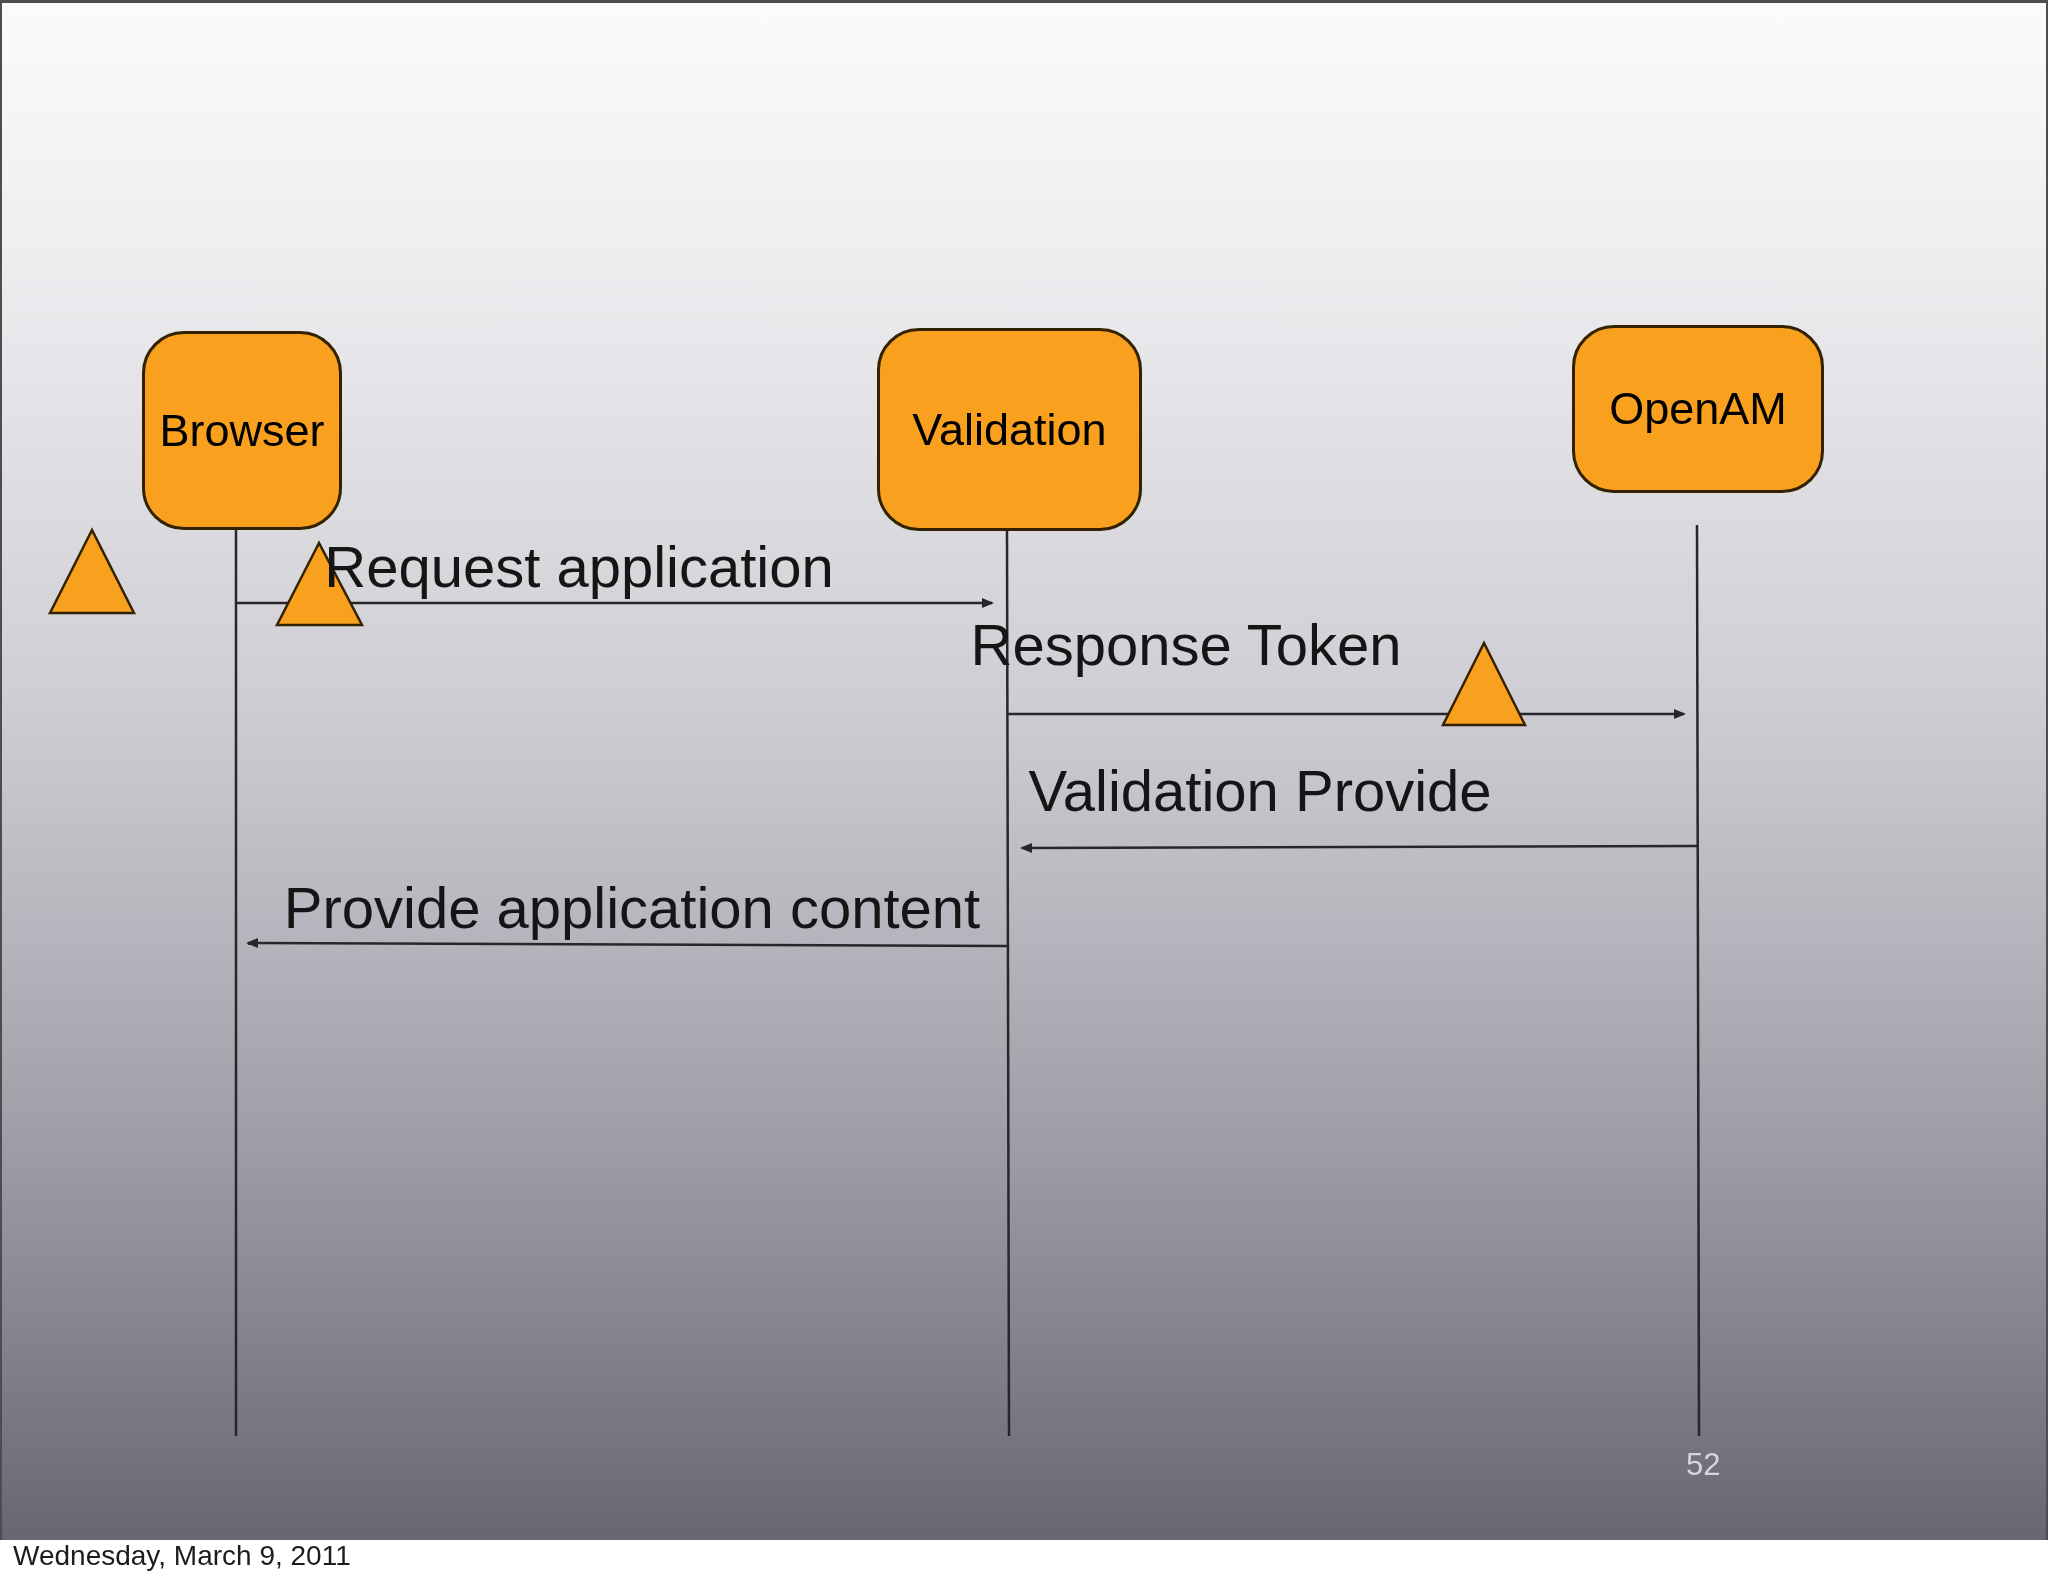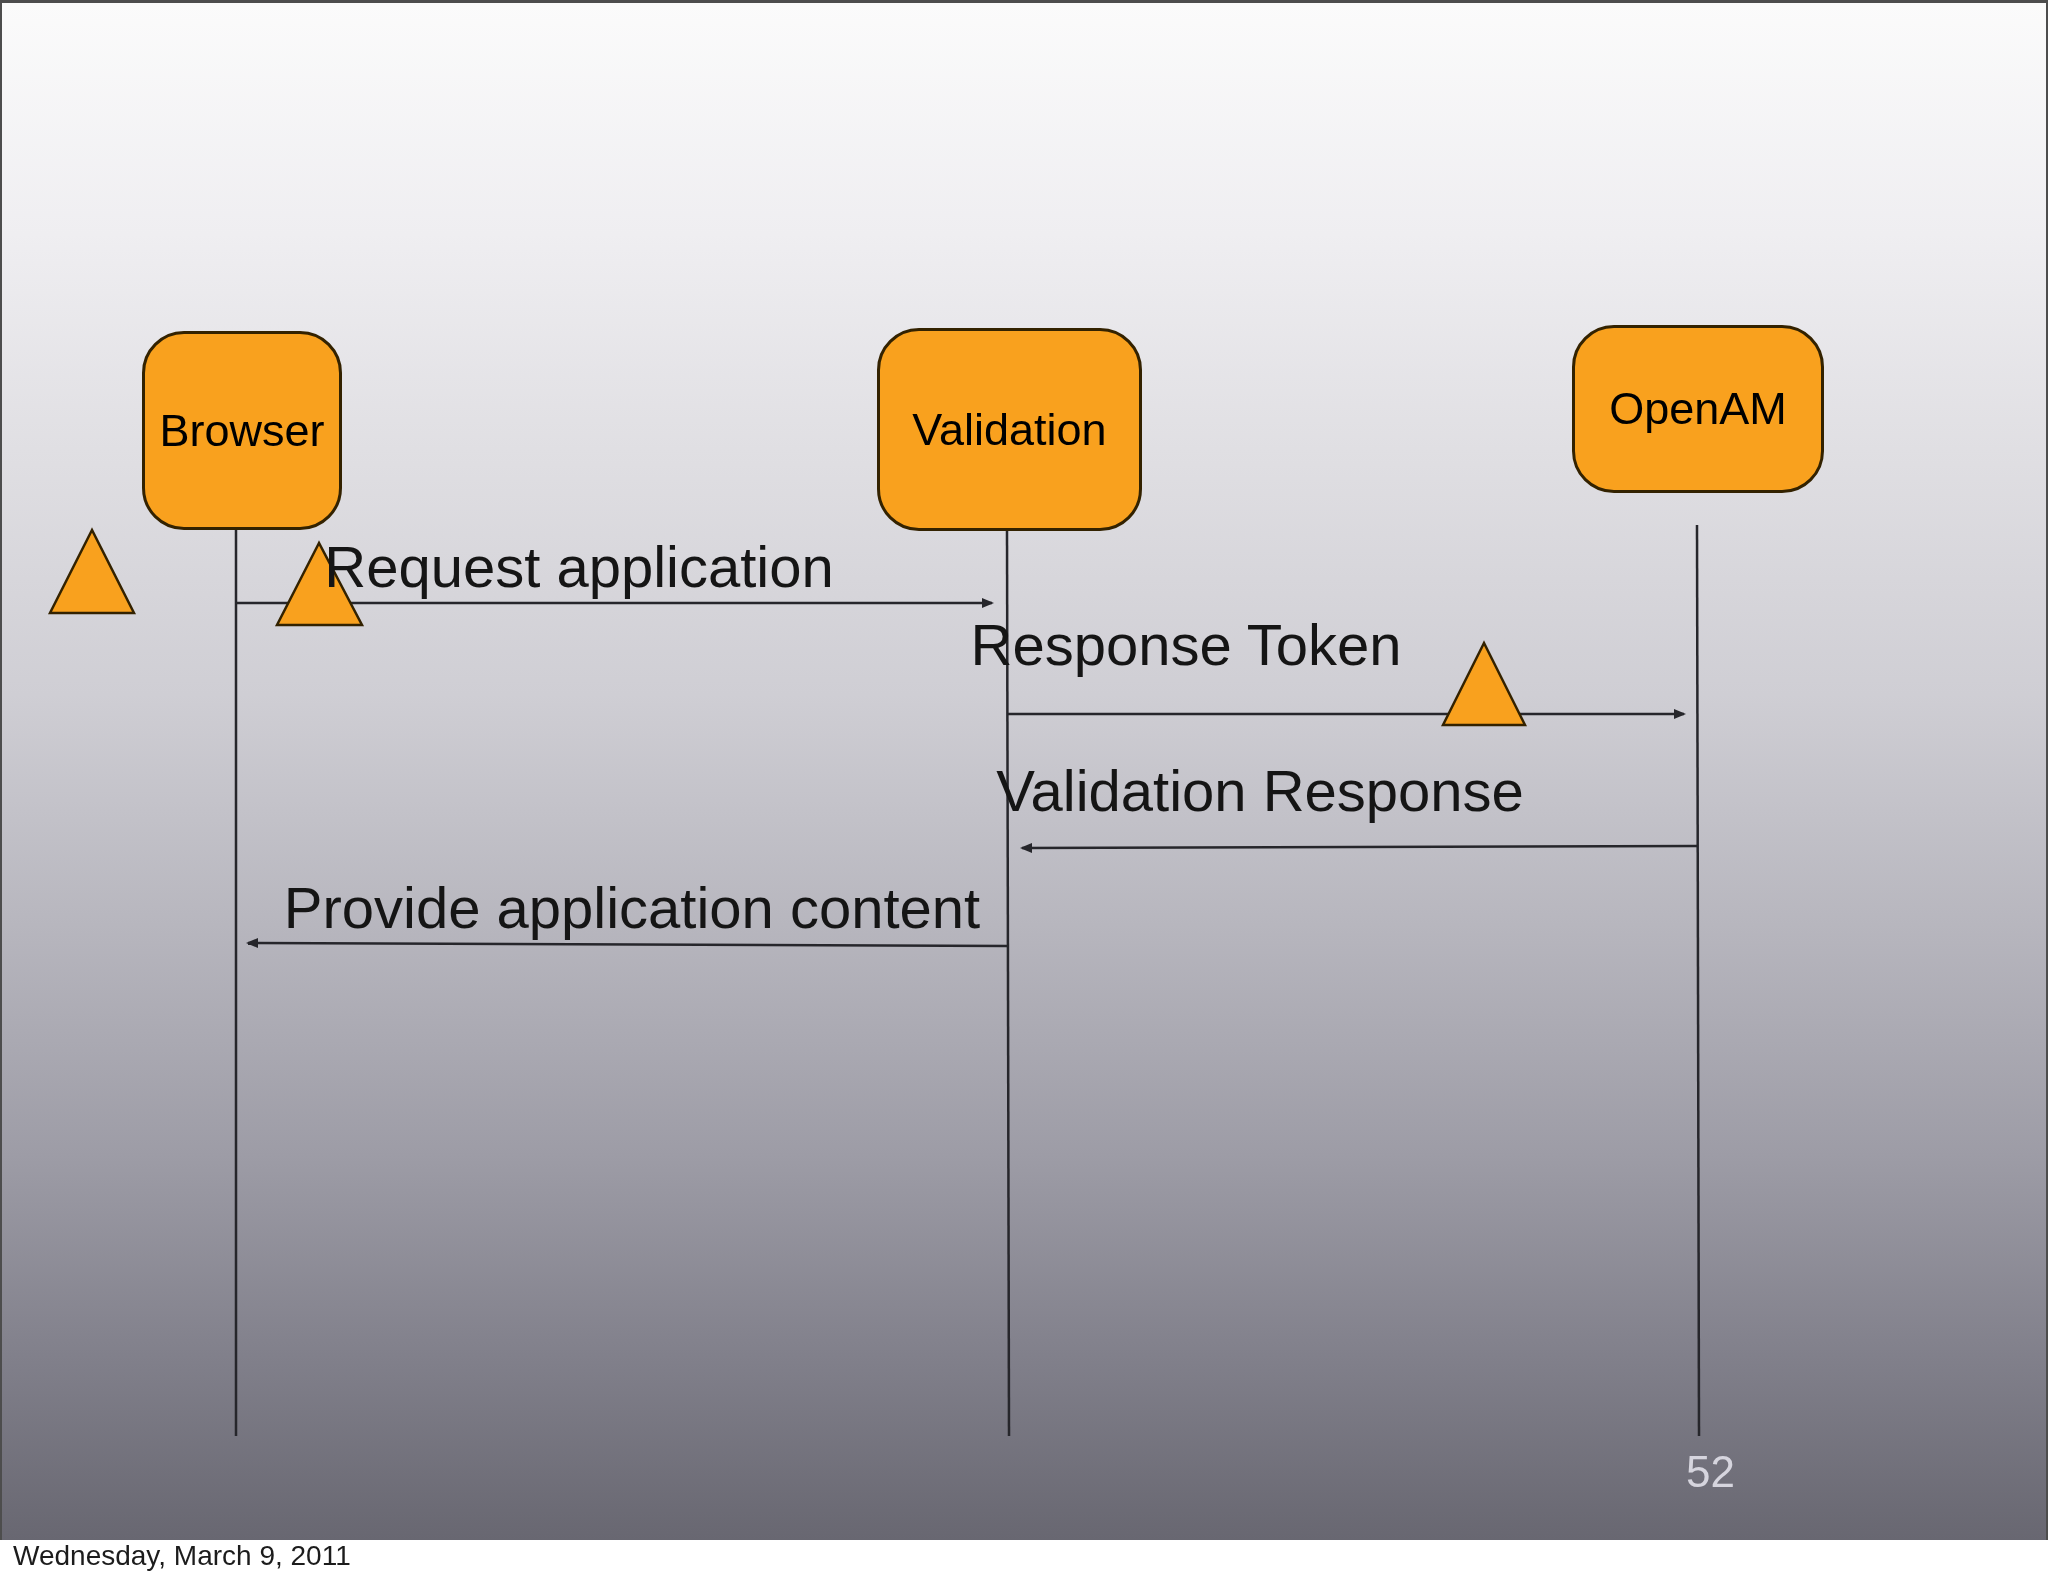--- a/index.html
+++ b/index.html
@@ -64,21 +64,21 @@
   }
   .msg-label.m0 { left: 577px;  top: 563px; }
   .msg-label.m1 { left: 1184px; top: 641px; }
   .msg-label.m2 { left: 1258px; top: 787px; }
   .msg-label.m3 { left: 630px;  top: 904px; }
   .page-number {
     position: absolute;
     left: 1684px;
     top: 1444px;
     color: #D6D5DE;
-    font-size: 44px;
+    font-size: 31px;
   }
   .footer {
     position: absolute;
     left: 0;
     top: 1540px;
     width: 2048px;
     height: 28px;
     background: #ffffff;
     display: flex;
     align-items: center;
@@ -124,21 +124,21 @@
     </div>
     <div class="actor-box application">
       <span>Validation</span>
     </div>
     <div class="actor-box openam">
       <span>OpenAM</span>
     </div>
 
     <div class="msg-label m0">Request application</div>
     <div class="msg-label m1">Response Token</div>
-    <div class="msg-label m2">Validation Response</div>
+    <div class="msg-label m2">Validation Provide</div>
     <div class="msg-label m3">Provide application content</div>
 
     <div class="page-number">52</div>
   </div>
 
   <div class="footer">
     <span class="footer-date">Wednesday, March 9, 2011</span>
   </div>
 
 </div>

